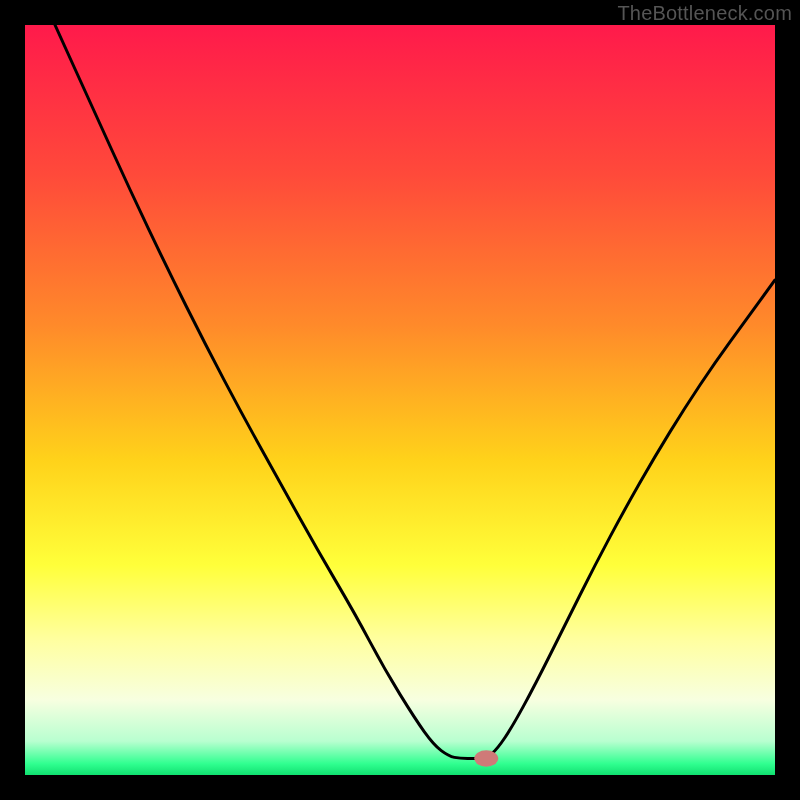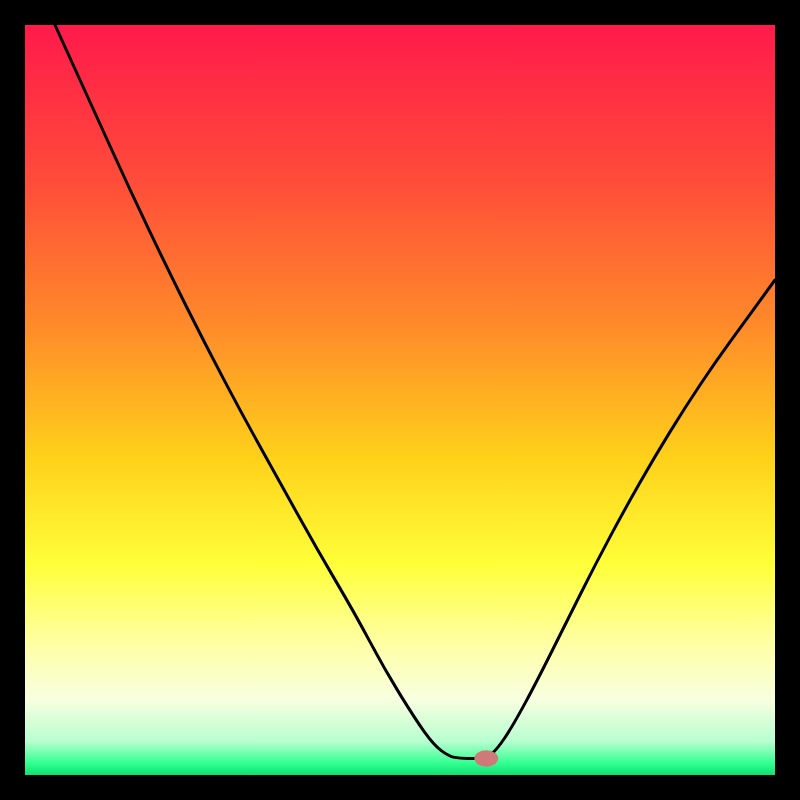--- a/index.html
+++ b/index.html
@@ -36,20 +36,21 @@
     font-size: 20px;
     font-weight: 500;
     letter-spacing: 0.2px;
     user-select: none;
   }
 </style>
 </head>
 <body>
 
 <div class="frame">
+  <div class="watermark">TheBottleneck.com</div>
 
   <div class="plot-area">
     <svg id="chart-svg" width="750" height="750" viewBox="0 0 750 750">
       <defs>
         <linearGradient id="bg-grad" x1="0" y1="0" x2="0" y2="1">
             <stop offset="0%" stop-color="#ff1a4b"></stop>
             <stop offset="20%" stop-color="#ff4a3a"></stop>
             <stop offset="40%" stop-color="#ff8a2a"></stop>
             <stop offset="57.99999999999999%" stop-color="#ffd21a"></stop>
             <stop offset="72%" stop-color="#ffff3a"></stop>

